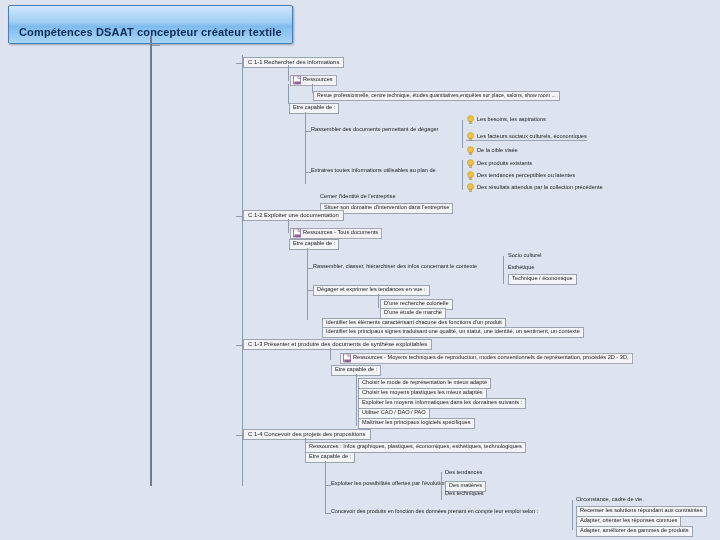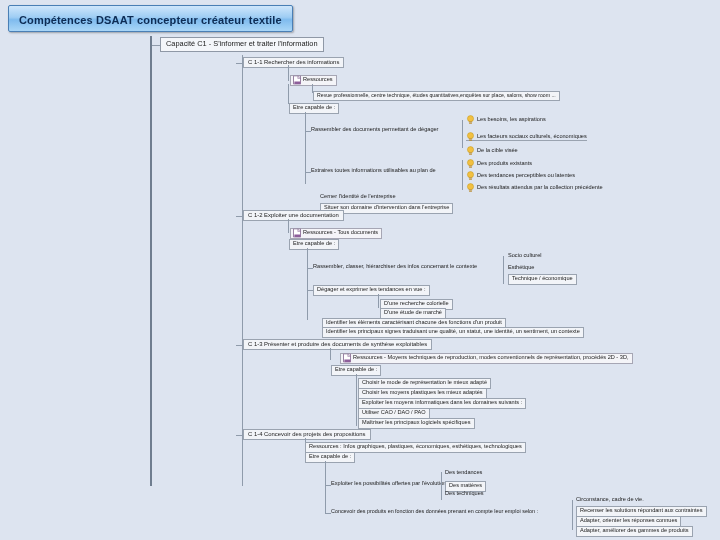--- a/index.html
+++ b/index.html
@@ -8,21 +8,21 @@
     background:#dde4f0;
     font-family:"Liberation Sans", sans-serif;
     overflow:hidden;
     position:relative;
   }
   #canvas{position:absolute;left:0;top:0;width:720px;height:540px;}
 
   
   .title-banner{
     position:absolute;left:8px;top:5px;
-    padding:8px 10px 5px 10px;
+    padding:20px 10px 5px 10px;
     background:linear-gradient(to bottom,#cfe6fb 0%,#9ecdf4 45%,#7fbbee 55%,#a9d6f7 100%);
     border:1px solid #4a7fb5;
     border-radius:2px;
     box-shadow:1px 1px 2px rgba(0,0,0,.30);
     font-size:11px;font-weight:bold;color:#0d2c54;
     white-space:nowrap;letter-spacing:.15px;
   }
 
   
   .node{
@@ -67,21 +67,20 @@
 </head>
 <body>
 
 <div id="canvas">
 
   <div class="title-banner">Compétences DSAAT concepteur créateur textile</div>
 
   <div class="spine" style="left:150px;top:36px;height:450px;"></div>
   <div class="ln lnh" style="left:152px;top:45px;width:8px;"></div>
 
-  <div class="node lvl1" style="left:160px;top:37px;">Capacité C1 - S'informer et traiter l'information</div>
 
   <div class="spine" style="left:242px;top:55px;height:155px;background:#8f9bab;width:1px;"></div>
   <div class="ln lnh" style="left:236px;top:63px;width:8px;"></div>
   <div class="node lvl2" style="left:243px;top:57px;">C 1-1 Rechercher des informations</div>
 
   <div class="ln lnv" style="left:288px;top:65px;height:16px;"></div>
   <div class="node res" style="left:290px;top:75px;">
     <svg class="doc-icon" viewBox="0 0 10 12">
       <rect x="0.5" y="0.5" width="9" height="11" fill="#ffffff" stroke="#7a5a86"></rect>
       <path d="M1.5 8 L9.5 8 L9.5 11.5 L1.5 11.5 Z" fill="#8e5f9b"></path>

